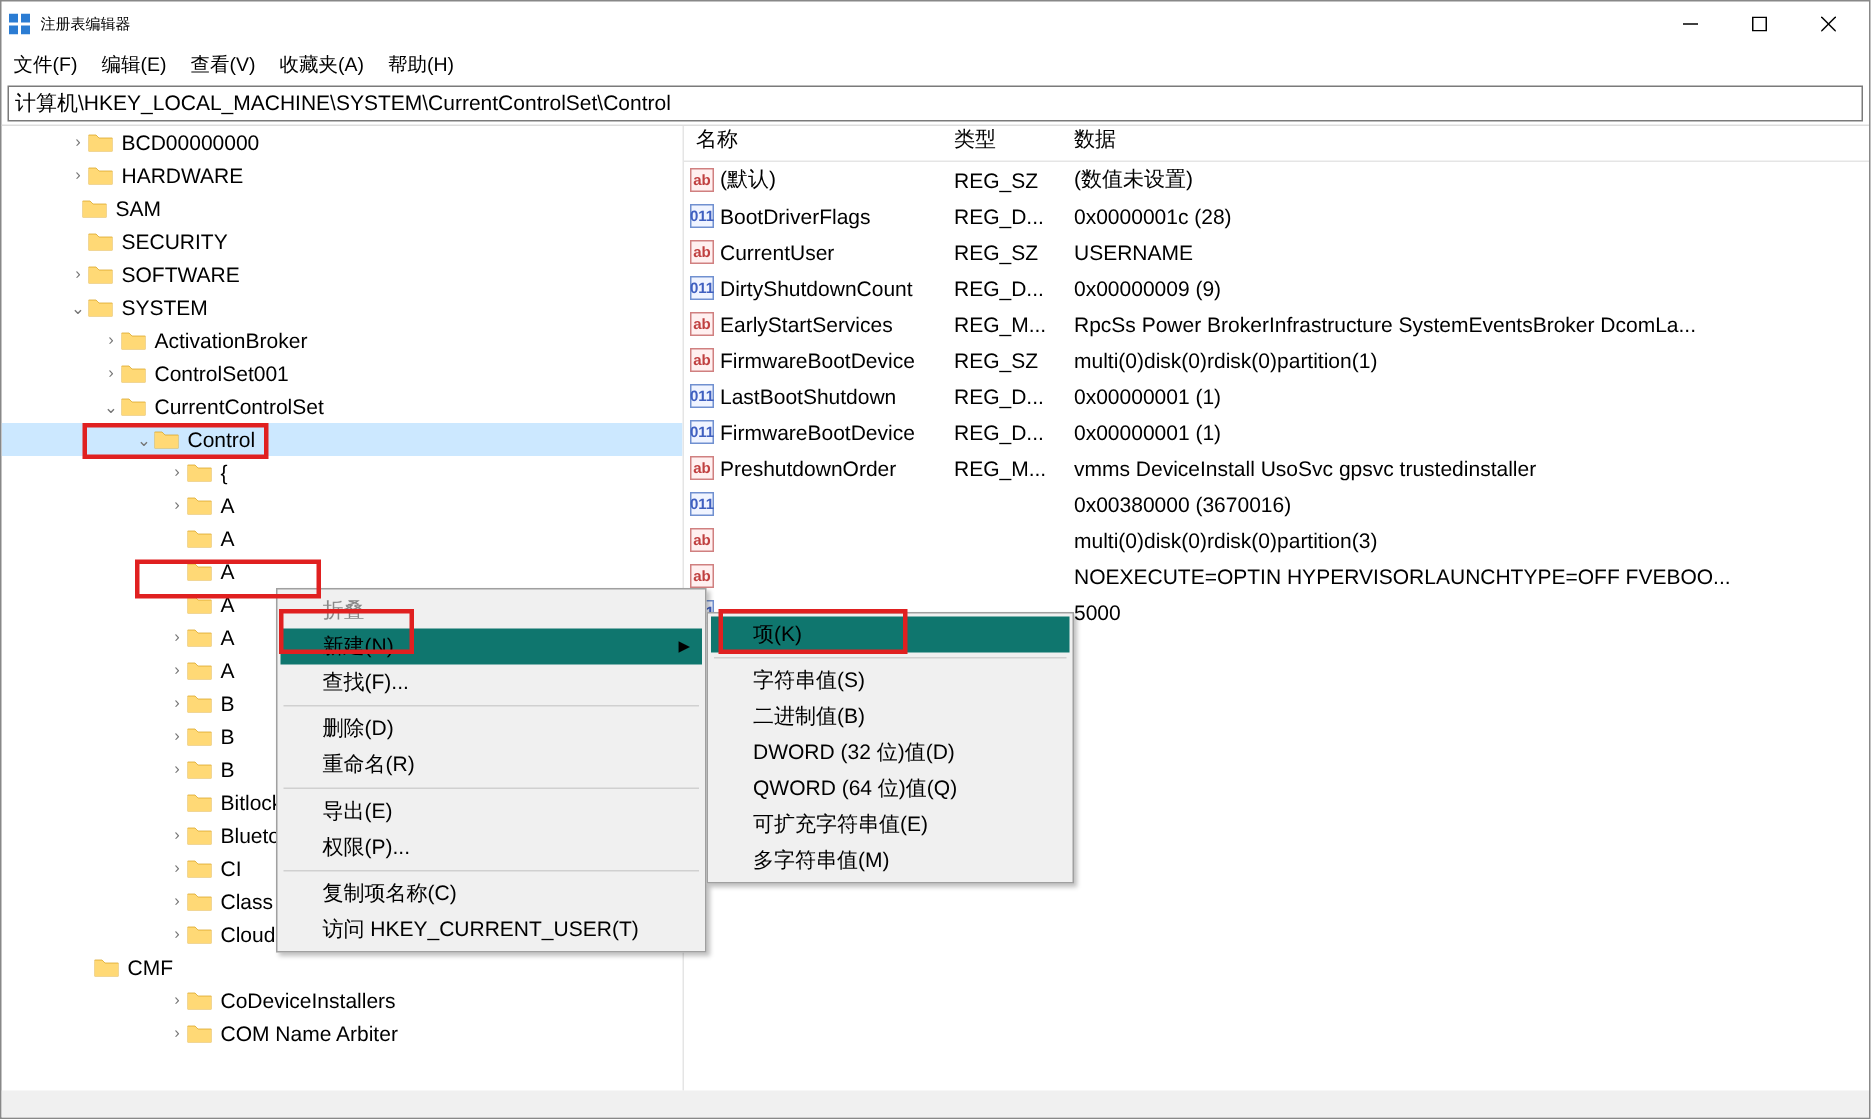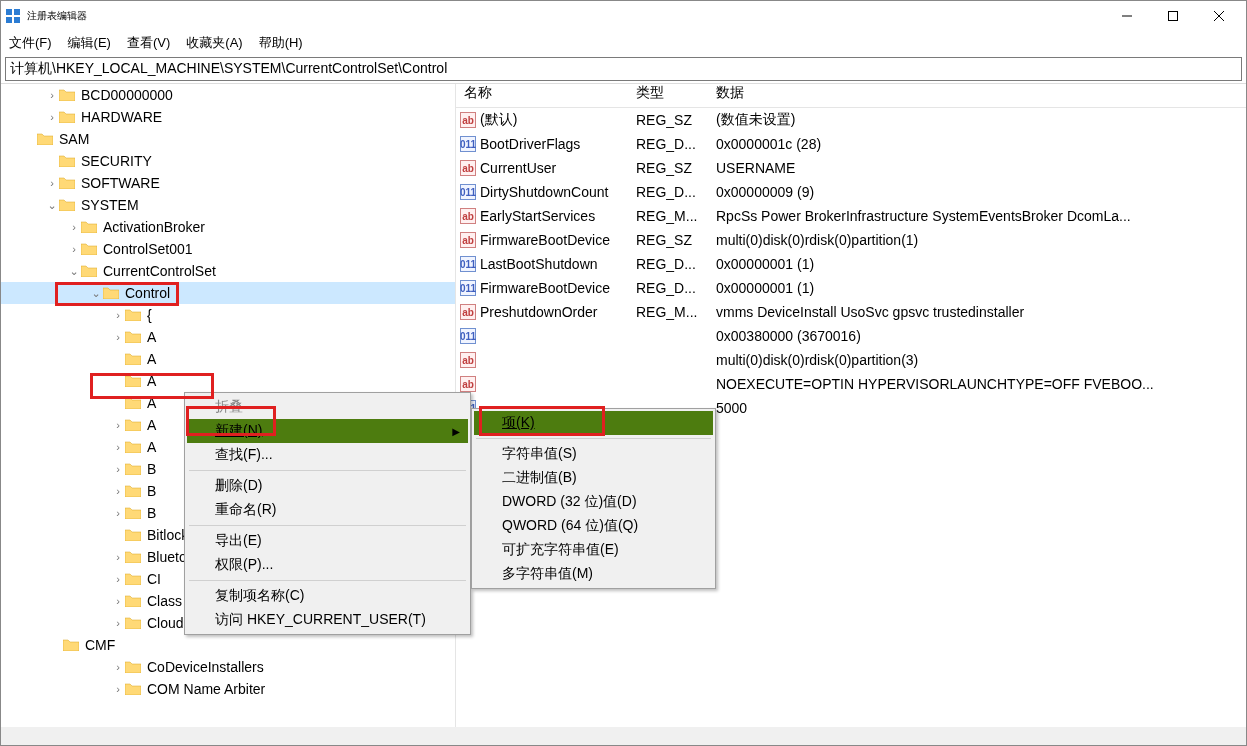--- a/index.html
+++ b/index.html
@@ -24,21 +24,21 @@
 .col-name { width: 180px; padding-left: 8px; }
 .col-type { width: 80px; }
 .col-data { flex: 1; }
 .detail-row { display: flex; height: 24px; align-items: center; font-size: 14px; cursor: pointer; }
 .detail-row .col-name { display: flex; align-items: center; gap: 4px; padding-left: 4px; }
 .value-icon { width: 16px; height: 16px; display: inline-flex; align-items: center; justify-content: center; font-size: 10px; font-weight: bold; border: 1px solid; }
 .value-icon.sz { border-color: #d08080; color: #c04040; background: #fff0f0; }
 .value-icon.bin { border-color: #7090d0; color: #4060c0; background: #f0f4ff; }
 .context-menu { position: absolute; background: #f0f0f0; border: 1px solid #a0a0a0; box-shadow: 2px 2px 3px rgba(0,0,0,0.25); z-index: 100; padding: 2px; }
 .menu-item { height: 24px; display: flex; align-items: center; padding: 0 24px 0 28px; font-size: 14px; cursor: pointer; position: relative; white-space: nowrap; }
-.menu-item.highlighted { background: #4d7c0f; text-decoration: underline; }
+.menu-item.highlighted { background: #0f766e; }
 .menu-item.disabled { color: #888; }
 .menu-divider { height: 1px; background: #d0d0d0; margin: 3px 2px; }
 .menu-arrow { position: absolute; right: 8px; font-size: 10px; }
 .context-menu.main-ctx { left: 183px; top: 308px; width: 287px; }
 .context-menu.sub-ctx { left: 470px; top: 324px; width: 245px; }
 .highlight-box { position: absolute; border: 3px solid #e02020; pointer-events: none; z-index: 200; }
 .hb1 { left: 54px; top: 198px; width: 124px; height: 24px; }
 .hb2 { left: 89px; top: 289px; width: 124px; height: 26px; }
 .hb3 { left: 185px; top: 322px; width: 90px; height: 30px; }
 .hb4 { left: 478px; top: 322px; width: 126px; height: 30px; }
@@ -104,21 +104,21 @@
         </div>
         <div class="tree-item" style="padding-left: 44px;">
           <span class="chevron">›</span>
           <span class="folder-icon">
             <svg width="16" height="12" viewBox="0 0 16 12">
               <path d="M0 2 L0 12 L16 12 L16 3 L7 3 L5 1 L0 1 Z" fill="#ffd976" stroke="#d9a420" stroke-width="0.5"></path>
             </svg>
           </span>
           <span class="tree-label">HARDWARE</span>
         </div>
-        <div class="tree-item" style="padding-left: 22px;">
+        <div class="tree-item" style="padding-left: 40px;">
           <span class="chevron"></span>
           <span class="folder-icon">
             <svg width="16" height="12" viewBox="0 0 16 12">
               <path d="M0 2 L0 12 L16 12 L16 3 L7 3 L5 1 L0 1 Z" fill="#ffd976" stroke="#d9a420" stroke-width="0.5"></path>
             </svg>
           </span>
           <span class="tree-label">SAM</span>
         </div>
         <div class="tree-item" style="padding-left: 44px;">
           <span class="chevron"></span>

